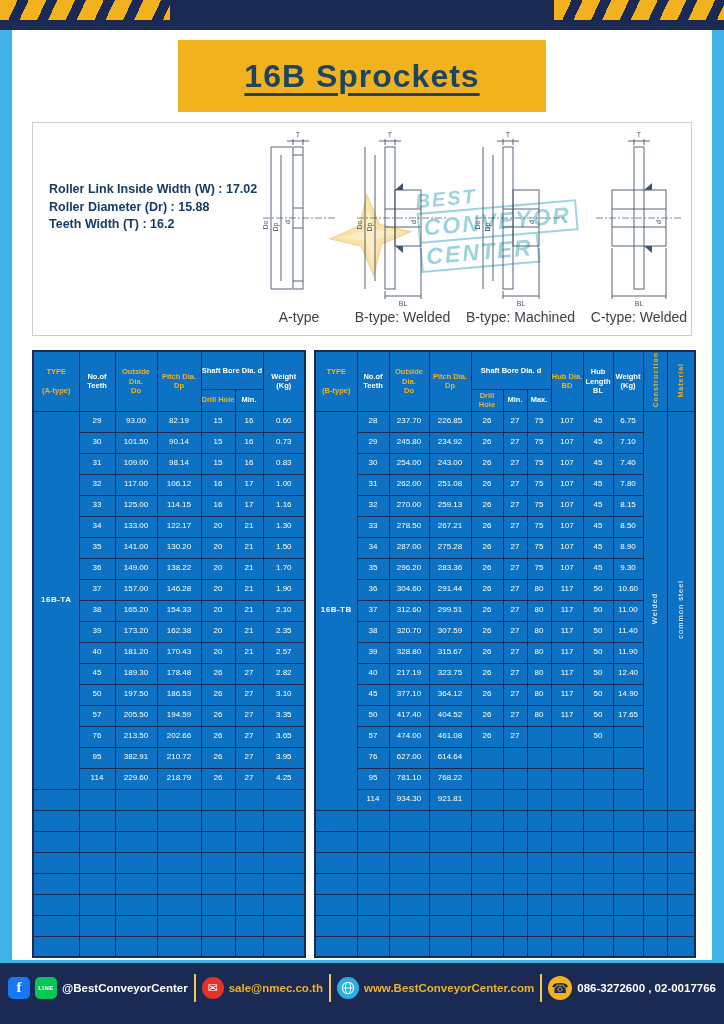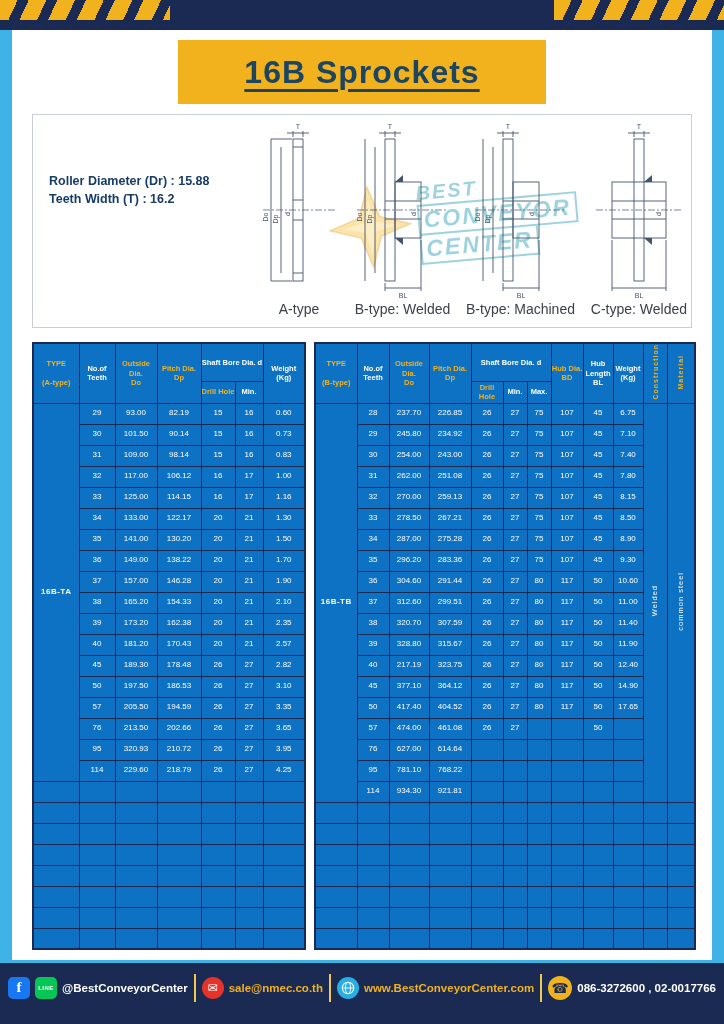--- a/index.html
+++ b/index.html
@@ -14,21 +14,21 @@
   --watermark-teal:#2AA0B5;
 }
 *{margin:0;padding:0;box-sizing:border-box}
 body{font-family:"Liberation Sans","DejaVu Sans",sans-serif;background:#888}
 .page{width:724px;height:1024px;position:relative;background:var(--light-blue);overflow:hidden;margin:0 auto}
 .top-strip{position:absolute;top:0;left:0;width:724px;height:30px;background:var(--navy)}
 .hazard{position:absolute;top:0;height:20px;width:170px;background:repeating-linear-gradient(115deg,var(--yellow) 0 16px,var(--navy) 16px 26px)}
 .hazard.left{left:0}
 .hazard.right{right:0}
 .content{position:absolute;top:30px;left:12px;width:700px;height:930px;background:#ffffff}
-.title-banner{width:368px;height:64px;margin:10px auto 0;background:var(--yellow);display:flex;align-items:center;justify-content:center}
+.title-banner{width:368px;height:72px;margin:10px auto 0;background:var(--yellow);display:flex;align-items:center;justify-content:center}
 .title-text{font-size:32px;font-weight:800;color:var(--title-text);text-decoration:underline;text-underline-offset:6px;text-decoration-thickness:3px;letter-spacing:1px}
 .spec-panel{margin:10px 20px 0;height:214px;border:1px solid #c9ced6;position:relative;background:#fff;overflow:hidden}
 .spec-text{position:absolute;left:16px;top:58px;color:#173C66;font-size:12.5px;font-weight:bold;line-height:17.5px;z-index:2}
 .figures{position:absolute;left:226px;top:6px;right:4px;height:196px;display:flex;justify-content:space-between;z-index:1}
 .figure{display:flex;flex-direction:column;align-items:center;justify-content:space-between}
 .figure-label{font-size:14px;color:#3a3f4a;padding-top:2px;white-space:nowrap}
 .figure svg .ln{stroke:#44546E;stroke-width:0.9;fill:none}
 .figure svg .axis{stroke:#44546E;stroke-width:0.7;fill:none;stroke-dasharray:7 2 2 2}
 .figure svg text{font-size:7px;fill:#44546E}
 .figure svg .weld{fill:#44546E;stroke:none}
@@ -85,20 +85,21 @@
           <polygon points="42,14 47,37 70,42 47,47 42,70 37,47 14,42 37,37" fill="#F9D97E"></polygon>
         </svg>
         <div class="wm-text">
           <span class="wm-l1">BEST</span>
           <span class="wm-l2">CONVEYOR</span>
           <span class="wm-l3">CENTER</span>
         </div>
       </div>
 
       <div class="spec-text">
+        <div>Roller Link Inside Width (W) :  17.02</div>
         <div>Roller Diameter (Dr) : 15.88</div>
         <div>Teeth Width (T)  :  16.2</div>
       </div>
 
       <div class="figures">
 
         <div class="figure">
           <svg width="80" height="178" viewBox="0 0 80 178">
             <line class="axis" x1="4" y1="89" x2="76" y2="89"></line>
             <rect class="ln" x="34" y="18" width="10" height="142"></rect>
@@ -354,21 +355,21 @@
             <tr>
               <td>76</td>
               <td>213.50</td>
               <td>202.66</td>
               <td>26</td>
               <td>27</td>
               <td>3.65</td>
             </tr>
             <tr>
               <td>95</td>
-              <td>320.93</td>
+              <td>382.91</td>
               <td>210.72</td>
               <td>26</td>
               <td>27</td>
               <td>3.95</td>
             </tr>
             <tr>
               <td>114</td>
               <td>229.60</td>
               <td>218.79</td>
               <td>26</td>

